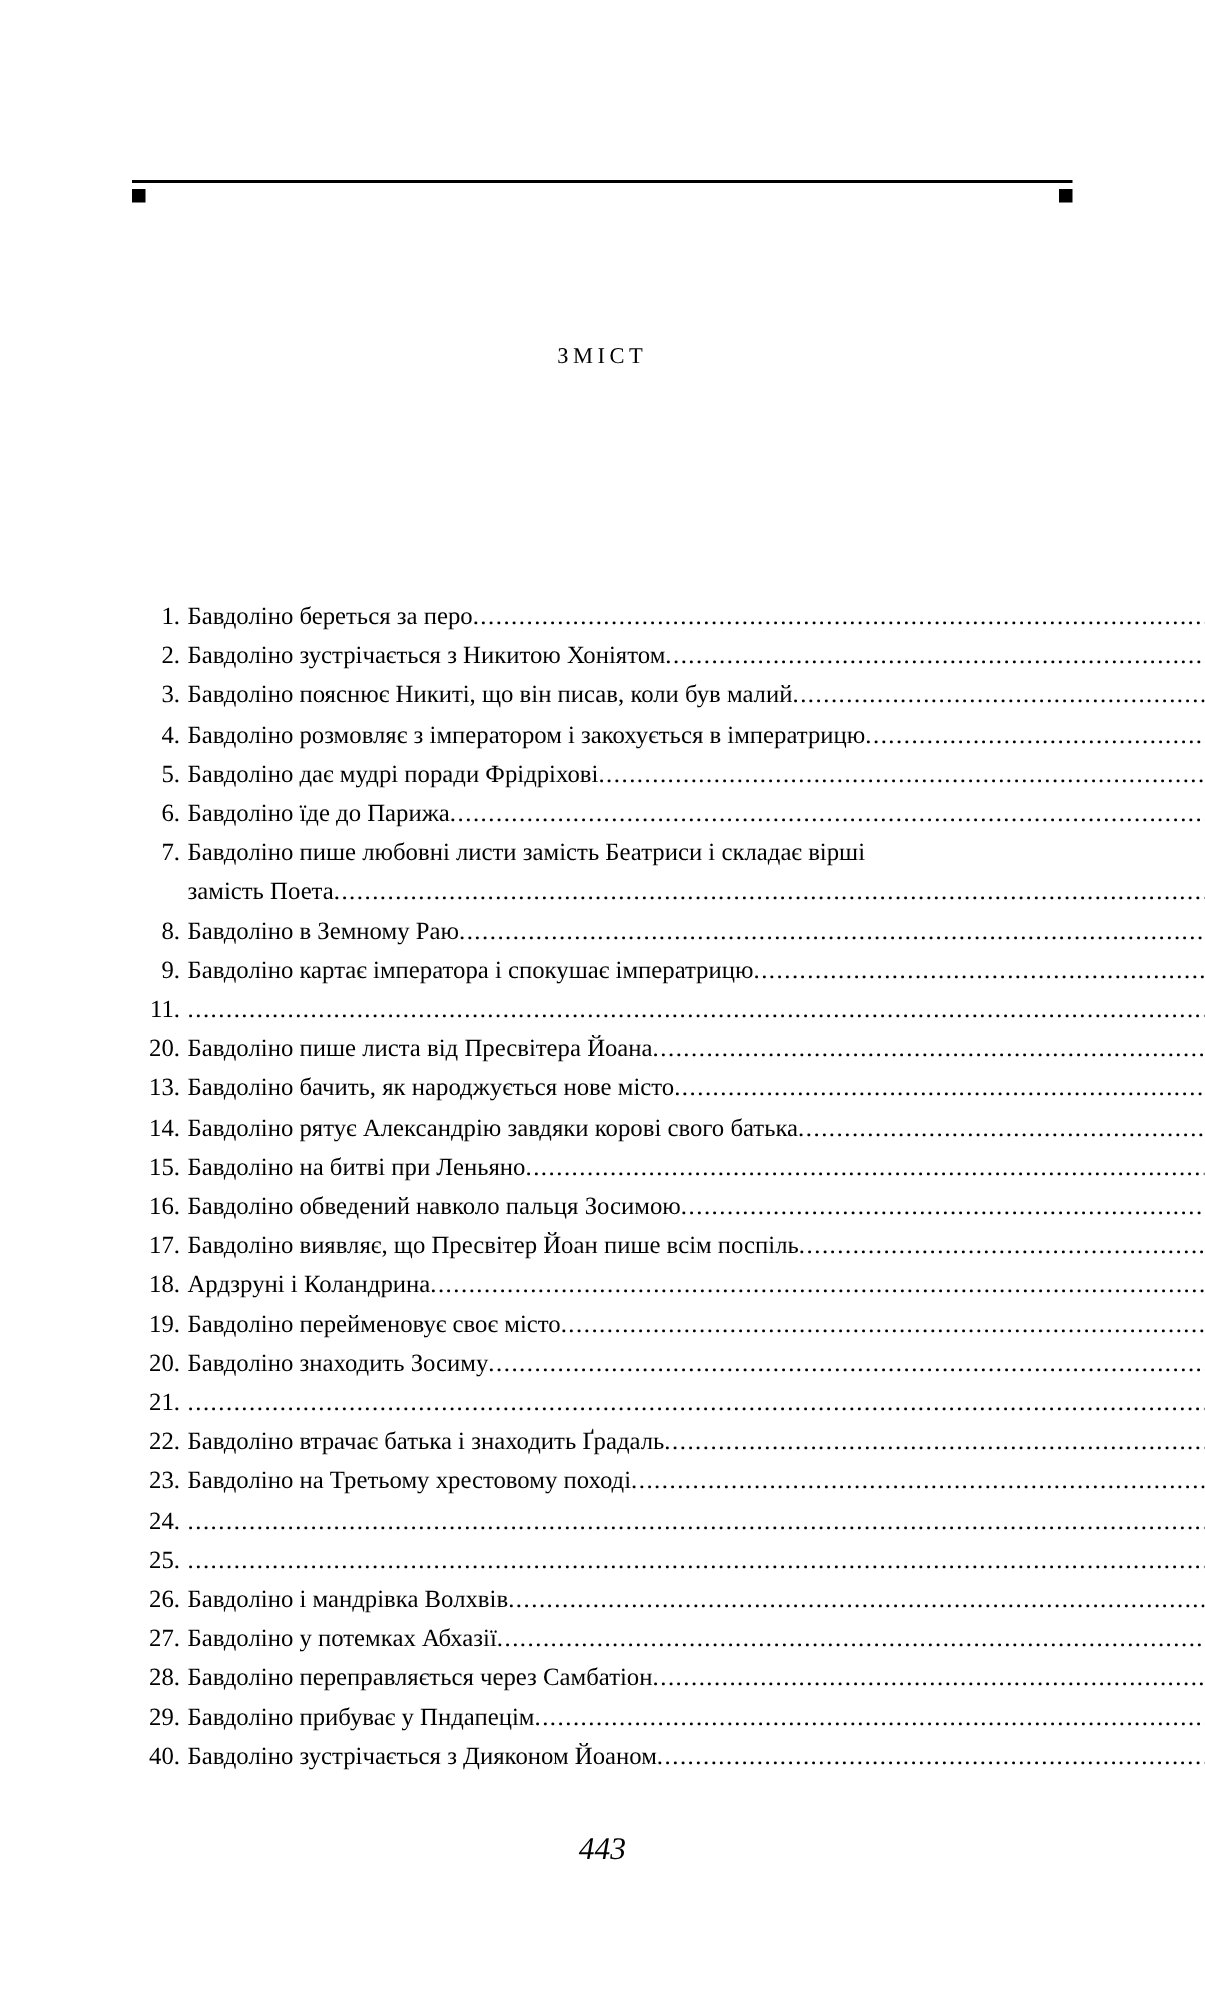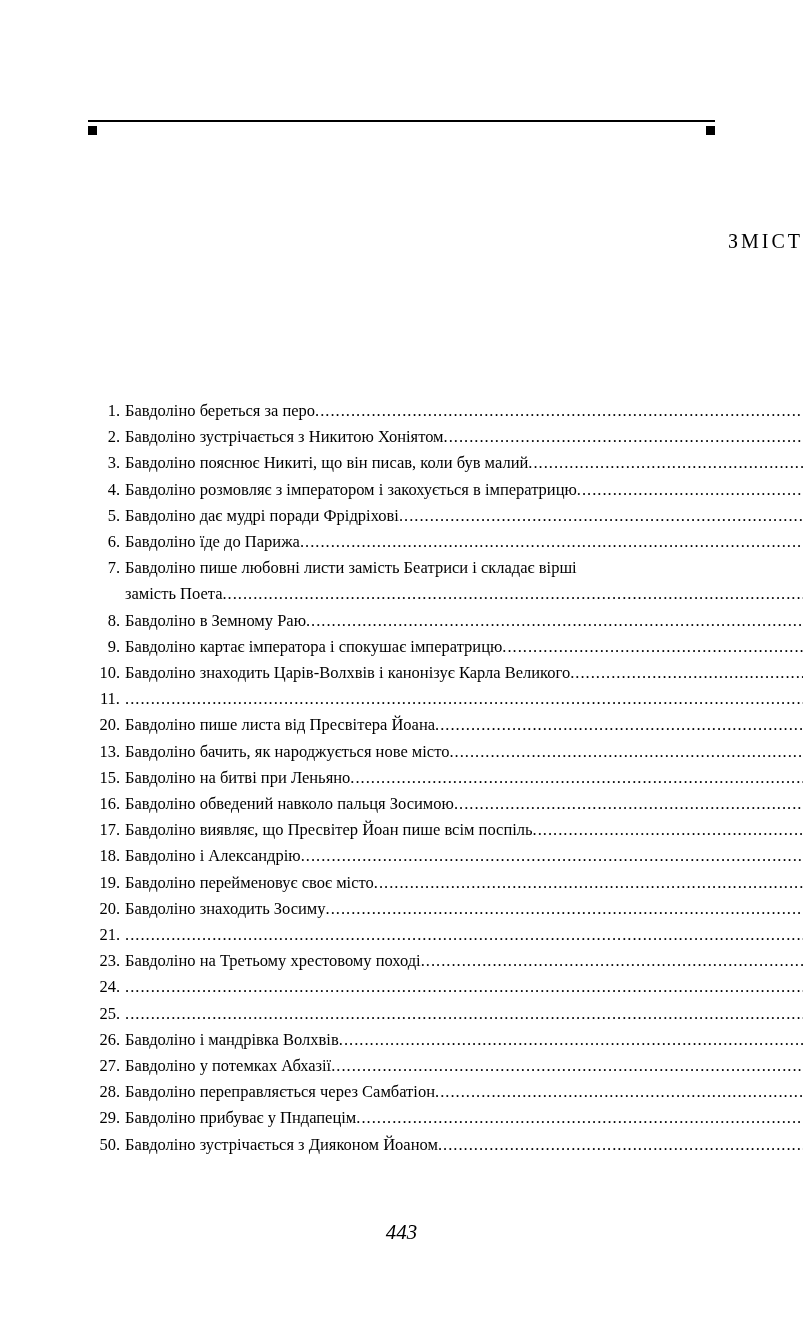--- a/index.html
+++ b/index.html
@@ -2,22 +2,22 @@
 <html><head>
 <meta charset="utf-8">
 <style>
   html, body { margin: 0; padding: 0; background: #ffffff; }
   body { width: 803px; height: 1327px; position: relative; overflow: hidden;
          font-family: "Liberation Serif", "DejaVu Serif", serif; color: #000; }
   .rule { position: absolute; left: 88px; top: 120px; width: 627px; height: 2px; background: #000; }
   .sq { position: absolute; top: 126px; width: 9px; height: 9px; background: #000; }
   .sq.left { left: 88px; }
   .sq.right { left: 706px; }
-  .title { position: absolute; top: 230px; left: 0; width: 803px; text-align: right;
-           font-size: 20px; letter-spacing: 3px; }
+  .title { position: absolute; top: 230px; left: 0; width: 803px; text-align: center;
+           font-size: 15px; letter-spacing: 3px; }
   .toc { position: absolute; left: 88px; top: 398px; width: 627px; }
   .entry { display: flex; font-size: 16.5px; line-height: 26.2px; }
   .num { width: 32px; text-align: right; padding-right: 5px; flex: none; }
   .body { flex: 1; display: flex; flex-direction: column; }
   .line { display: flex; align-items: baseline; white-space: nowrap; overflow: hidden; }
   .line .txt { flex: none; }
   .line .dots { flex: 1; overflow: hidden; white-space: nowrap; }
   .line .dots::after { content: "........................................................................................................................................................................................................"; letter-spacing: 1px; }
   .folio { position: absolute; top: 1220px; left: 0; width: 803px; text-align: center;
            font-size: 21px; font-style: italic; }
@@ -110,29 +110,20 @@
     <div class="entry">
       <div class="num">9.</div>
       <div class="body">
         <div class="line">
           <span class="txt">Бавдоліно картає імператора і спокушає імператрицю</span>
           <span class="dots"></span>
         </div>
       </div>
     </div>
     <div class="entry">
-      <div class="num">10.</div>
-      <div class="body">
-        <div class="line">
-          <span class="txt">Бавдоліно знаходить Царів-Волхвів і канонізує Карла Великого</span>
-          <span class="dots"></span>
-        </div>
-      </div>
-    </div>
-    <div class="entry">
       <div class="num">11.</div>
       <div class="body">
         <div class="line">
           <span class="dots"></span>
         </div>
       </div>
     </div>
     <div class="entry">
       <div class="num">20.</div>
       <div class="body">
@@ -145,20 +136,29 @@
     <div class="entry">
       <div class="num">13.</div>
       <div class="body">
         <div class="line">
           <span class="txt">Бавдоліно бачить, як народжується нове місто</span>
           <span class="dots"></span>
         </div>
       </div>
     </div>
     <div class="entry">
+      <div class="num">14.</div>
+      <div class="body">
+        <div class="line">
+          <span class="txt">Бавдоліно рятує Александрію завдяки корові свого батька</span>
+          <span class="dots"></span>
+        </div>
+      </div>
+    </div>
+    <div class="entry">
       <div class="num">15.</div>
       <div class="body">
         <div class="line">
           <span class="txt">Бавдоліно на битві при Леньяно</span>
           <span class="dots"></span>
         </div>
       </div>
     </div>
     <div class="entry">
       <div class="num">16.</div>
@@ -175,21 +175,21 @@
         <div class="line">
           <span class="txt">Бавдоліно виявляє, що Пресвітер Йоан пише всім поспіль</span>
           <span class="dots"></span>
         </div>
       </div>
     </div>
     <div class="entry">
       <div class="num">18.</div>
       <div class="body">
         <div class="line">
-          <span class="txt">Бавдоліно і Александрію</span>
+          <span class="txt">Ардзруні і Коландрина</span>
           <span class="dots"></span>
         </div>
       </div>
     </div>
     <div class="entry">
       <div class="num">19.</div>
       <div class="body">
         <div class="line">
           <span class="txt">Бавдоліно перейменовує своє місто</span>
           <span class="dots"></span>
@@ -207,20 +207,29 @@
     </div>
     <div class="entry">
       <div class="num">21.</div>
       <div class="body">
         <div class="line">
           <span class="dots"></span>
         </div>
       </div>
     </div>
     <div class="entry">
+      <div class="num">22.</div>
+      <div class="body">
+        <div class="line">
+          <span class="txt">Бавдоліно втрачає батька і знаходить Ґрадаль</span>
+          <span class="dots"></span>
+        </div>
+      </div>
+    </div>
+    <div class="entry">
       <div class="num">23.</div>
       <div class="body">
         <div class="line">
           <span class="txt">Бавдоліно на Третьому хрестовому поході</span>
           <span class="dots"></span>
         </div>
       </div>
     </div>
     <div class="entry">
       <div class="num">24.</div>
@@ -268,21 +277,21 @@
     <div class="entry">
       <div class="num">29.</div>
       <div class="body">
         <div class="line">
           <span class="txt">Бавдоліно прибуває у Пндапецім</span>
           <span class="dots"></span>
         </div>
       </div>
     </div>
     <div class="entry">
-      <div class="num">50.</div>
+      <div class="num">40.</div>
       <div class="body">
         <div class="line">
           <span class="txt">Бавдоліно зустрічається з Дияконом Йоаном</span>
           <span class="dots"></span>
         </div>
       </div>
     </div>
   </div>
 
 <div class="folio">443</div>

